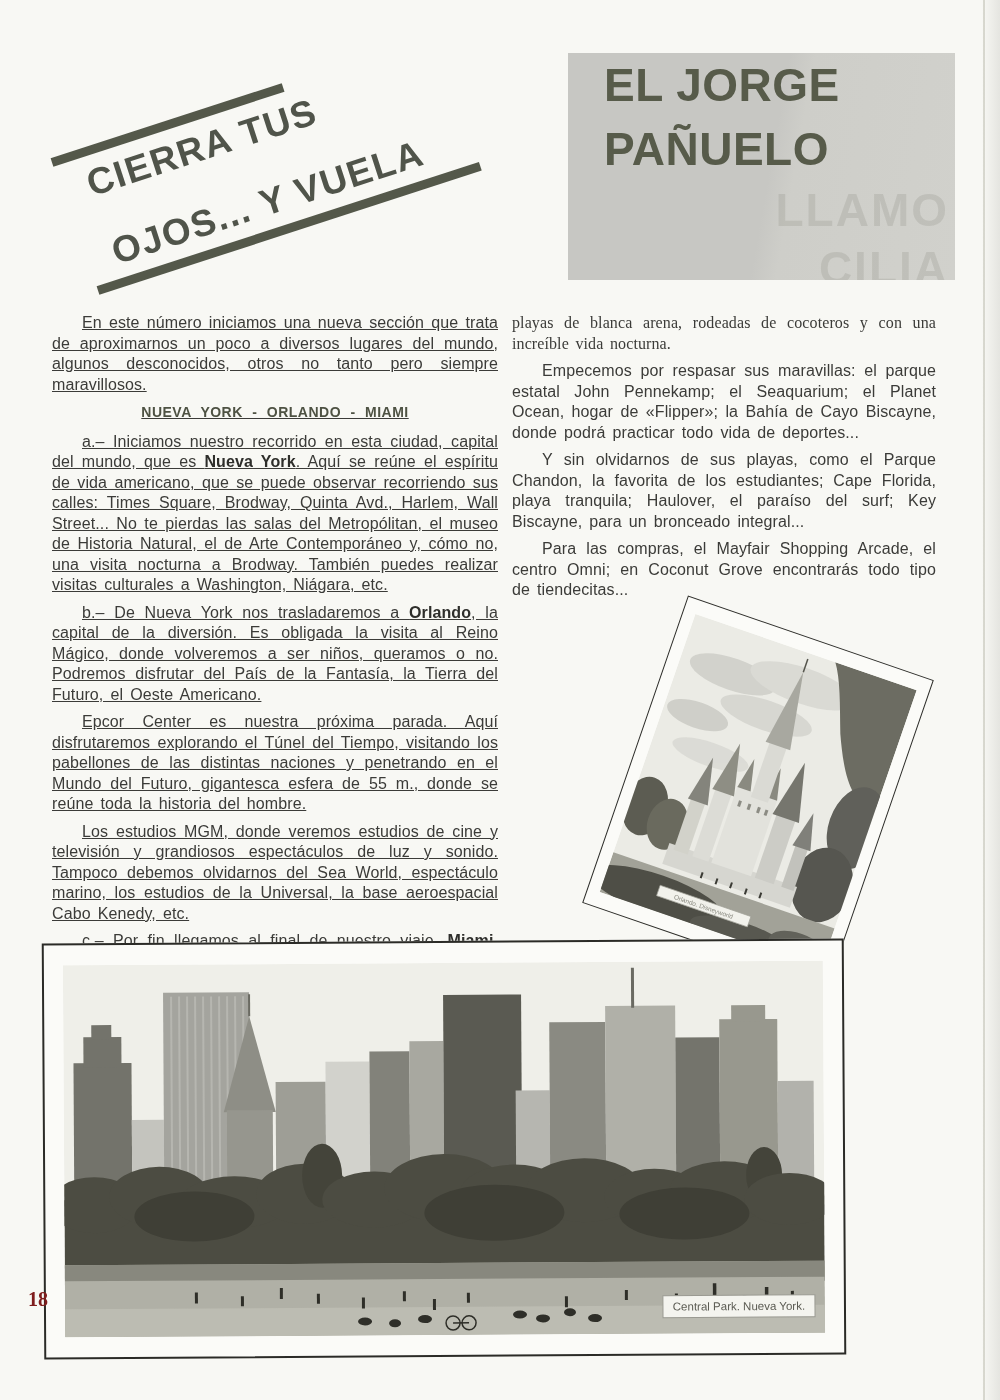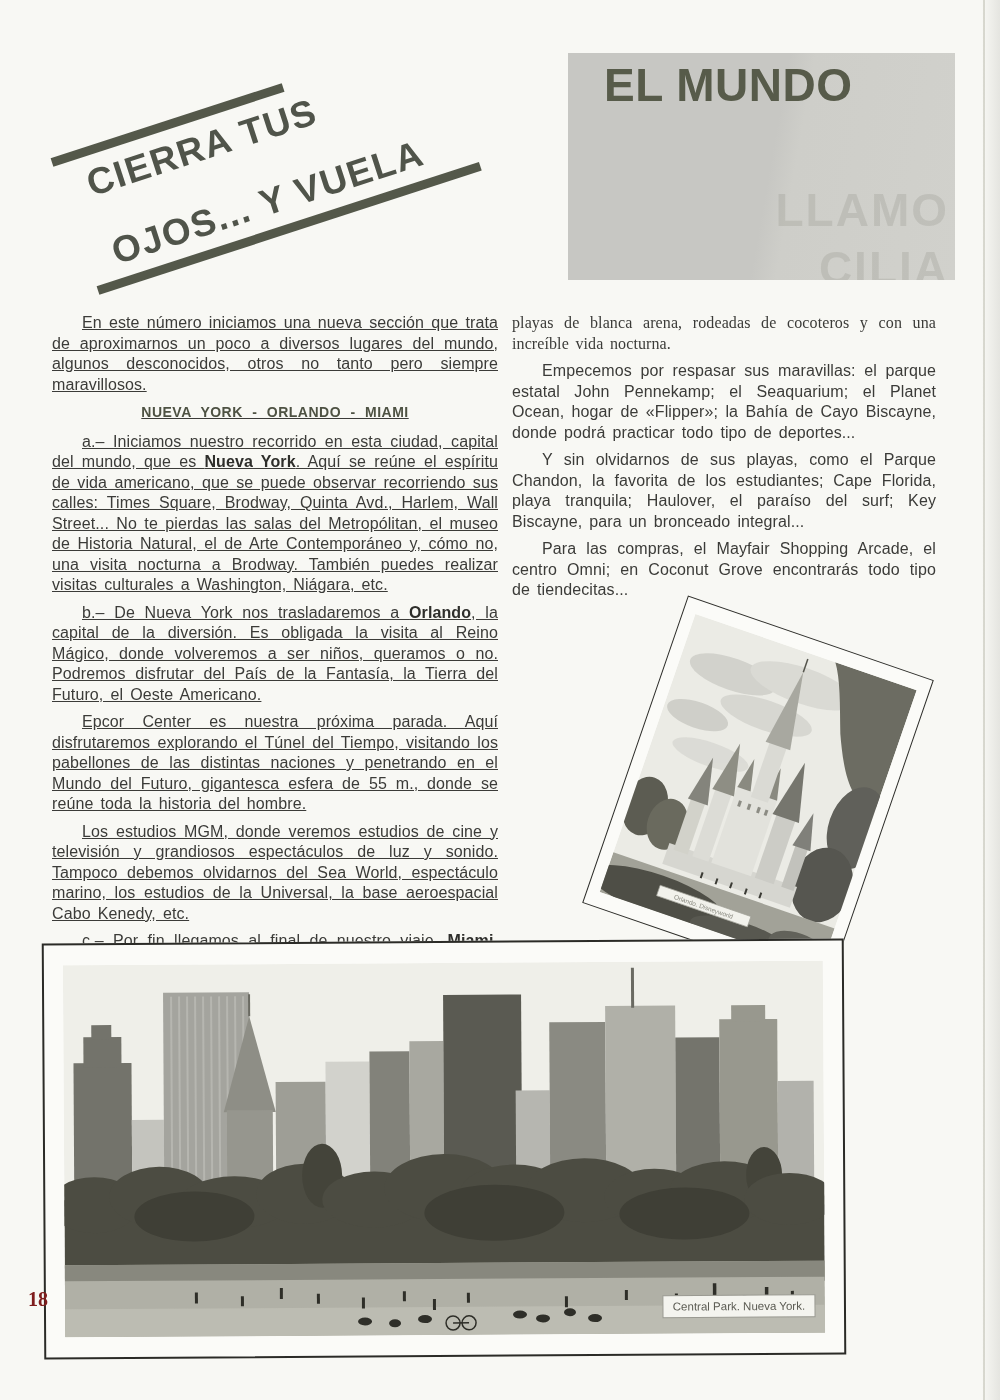--- a/index.html
+++ b/index.html
@@ -71,36 +71,37 @@
   <div class="diag">
     <div class="bar top"></div>
     <div class="t t1">CIERRA TUS</div>
     <div class="t t2">OJOS... Y VUELA</div>
     <div class="bar bottom"></div>
   </div>
 
   <div class="headline-box">
     <div class="ghost g1">LLAMO</div>
     <div class="ghost g2">CILIA</div>
-    <div class="hl">EL MUNDO</div>
+    <div class="hl">EL JORGE</div>
+    <div class="hl">PAÑUELO</div>
   </div>
 
   <div class="col col-left">
     <p><span>En este número iniciamos una nueva sección que trata de aproximarnos un poco a diversos lugares del mundo, algunos desconocidos, otros no tanto pero siempre maravillosos.</span></p>
     <div class="sec-head">NUEVA YORK - ORLANDO - MIAMI</div>
     <p><span>a.– Iniciamos nuestro recorrido en esta ciudad, capital del mundo, que es </span><span class="b">Nueva York</span><span>. Aquí se reúne el espíritu de vida americano, que se puede observar recorriendo sus calles: Times Square, Brodway, Quinta Avd., Harlem, Wall Street... No te pierdas las salas del Metropólitan, el museo de Historia Natural, el de Arte Contemporáneo y, cómo no, una visita nocturna a Brodway. También puedes realizar visitas culturales a Washington, Niágara, etc.</span></p>
     <p><span>b.– De Nueva York nos trasladaremos a </span><span class="b">Orlando</span><span>, la capital de la diversión. Es obligada la visita al Reino Mágico, donde volveremos a ser niños, queramos o no. Podremos disfrutar del País de la Fantasía, la Tierra del Futuro, el Oeste Americano.</span></p>
     <p><span>Epcor Center es nuestra próxima parada. Aquí disfrutaremos explorando el Túnel del Tiempo, visitando los pabellones de las distintas naciones y penetrando en el Mundo del Futuro, gigantesca esfera de 55 m., donde se reúne toda la historia del hombre.</span></p>
     <p><span>Los estudios MGM, donde veremos estudios de cine y televisión y grandiosos espectáculos de luz y sonido. Tampoco debemos olvidarnos del Sea World, espectáculo marino, los estudios de la Universal, la base aeroespacial Cabo Kenedy, etc.</span></p>
     <p><span>c.– Por fin llegamos al final de nuestro viaje, </span><span class="b">Miami</span><span>. Su nombre es conocido por todos y siempre lo relacionamos con largas</span></p>
   </div>
 
   <div class="col col-right">
     <p class="noindent"><span>playas de blanca arena, rodeadas de cocoteros y con una increíble vida nocturna.</span></p>
-    <p><span>Empecemos por respasar sus maravillas: el parque estatal John Pennekamp; el Seaquarium; el Planet Ocean, hogar de «Flipper»; la Bahía de Cayo Biscayne, donde podrá practicar todo tipo de deportes...</span></p>
+    <p><span>Empecemos por respasar sus maravillas: el parque estatal John Pennekamp; el Seaquarium; el Planet Ocean, hogar de «Flipper»; la Bahía de Cayo Biscayne, donde podrá practicar todo vida de deportes...</span></p>
     <p><span>Y sin olvidarnos de sus playas, como el Parque Chandon, la favorita de los estudiantes; Cape Florida, playa tranquila; Haulover, el paraíso del surf; Key Biscayne, para un bronceado integral...</span></p>
     <p><span>Para las compras, el Mayfair Shopping Arcade, el centro Omni; en Coconut Grove encontrarás todo tipo de tiendecitas...</span></p>
   </div>
 
   <div class="castle-frame">
     <svg width="234" height="294" viewBox="0 0 234 294">
       <rect width="234" height="294" fill="#ebebe5"></rect>
       <g opacity="0.8">
         <ellipse cx="55" cy="45" rx="45" ry="16" fill="#ccccc6"></ellipse>
         <ellipse cx="125" cy="33" rx="55" ry="18" fill="#d6d6d0"></ellipse>

